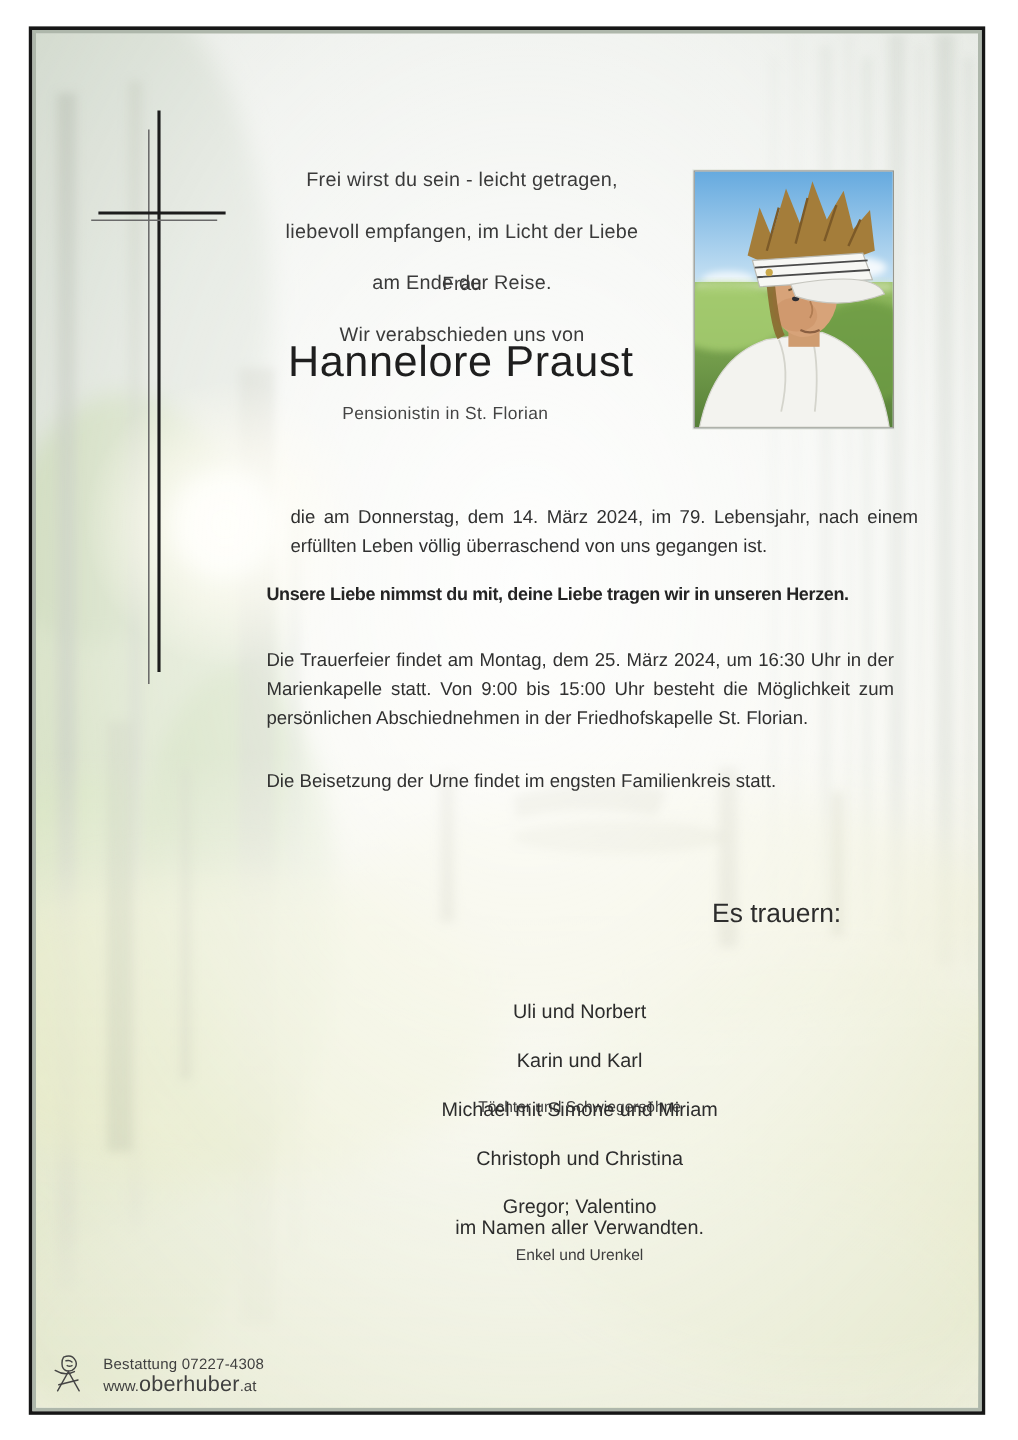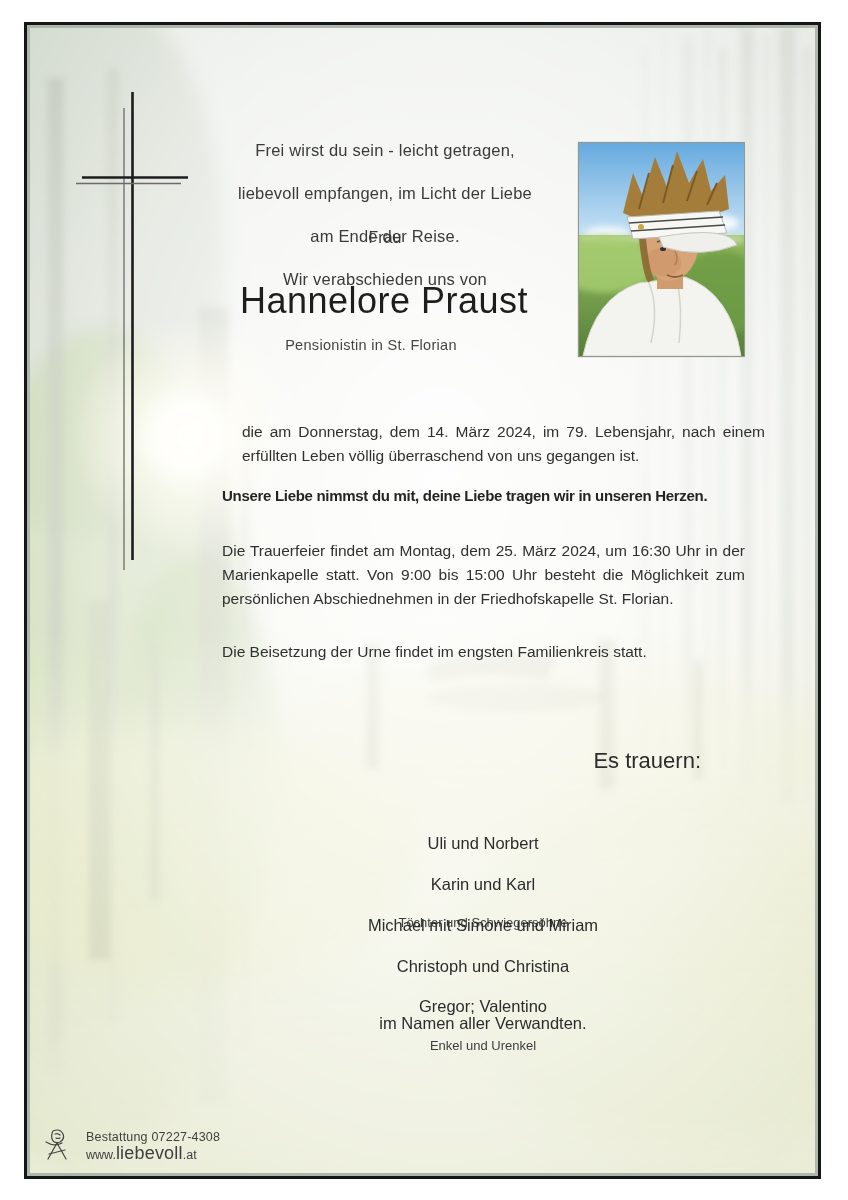--- a/index.html
+++ b/index.html
@@ -227,18 +227,18 @@
         <path d="M12,10 q2,1 4,0"></path>
         <path d="M2,14 q8,5 16,1"></path>
         <path d="M4,31 L13,15 L22,31"></path>
         <path d="M5,26 L21,22"></path>
       </g>
     </svg>
     <div class="footer-col">
       <span class="f-line1">Bestattung 07227-4308</span>
       <span class="f-line2">
         <span>www.</span>
-          <span class="f-domain">liebevoll</span>
+          <span class="f-domain">oberhuber</span>
           <span>.at</span>
       </span>
     </div>
   </div>
 </div>
 
 </body></html>

